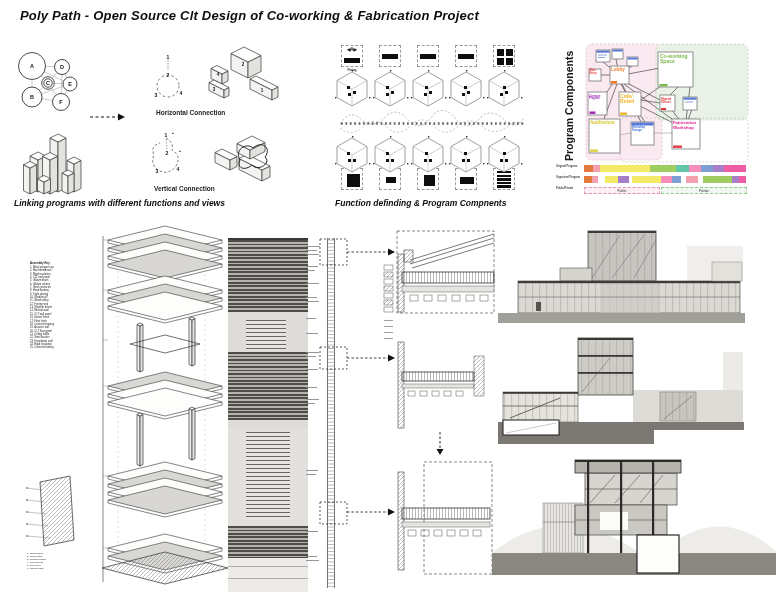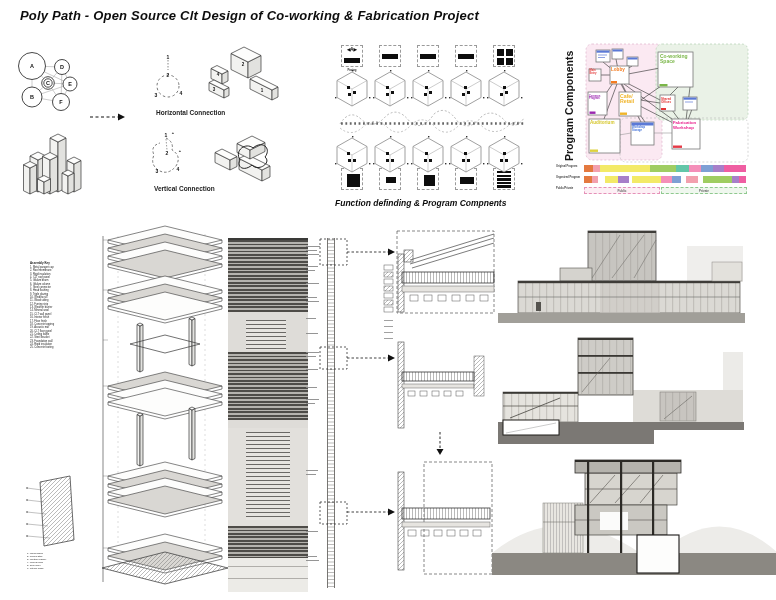--- a/index.html
+++ b/index.html
@@ -178,20 +178,21 @@
       <path d="M262,170 L239,158.5 L247,154.5 L270,166 Z" fill="#fdfdfc" stroke="#333" stroke-width="0.7"></path>
       <path d="M250,150 L237,143.5 l0,9 L250,159 Z" fill="#f2f2f0" stroke="#333" stroke-width="0.7"></path>
       <path d="M250,150 L265,142.5 l0,9 L250,159 Z" fill="#e2e2df" stroke="#333" stroke-width="0.7"></path>
       <path d="M250,150 L237,143.5 L252,136 L265,142.5 Z" fill="#fdfdfc" stroke="#333" stroke-width="0.7"></path>
     </svg>
   <svg style="left:196px;top:128px" width="110" height="62" viewBox="196 128 110 62">
     <path d="M240,160 C234,150 246,142 253,148 C262,140 272,148 265,157 C272,163 258,172 252,165 C244,172 236,167 240,160 Z" fill="none" stroke="#222" stroke-width="1"></path>
   </svg>
   <div class="dlabel" style="left:154px;top:185px">Vertical Connection</div>
 
+  <div class="caption" style="left:14px;top:198px">Linking programs with different functions and views</div>
 
   <div id="fgrid">
       <div class="fcell" style="left:341px;top:45px">
         <div class="fmark" style="">◀A▶</div>
         <div class="fbar" style="left:2px;top:12px;width:16px;height:4.5px"></div>
       </div>
       <div class="fsub" style="left:341px;top:68px;width:22px">Paving</div>
       <div class="fcell" style="left:379px;top:45px">
         <div class="fbar" style="left:2px;top:8px;width:16px;height:4.5px"></div>
       </div>

